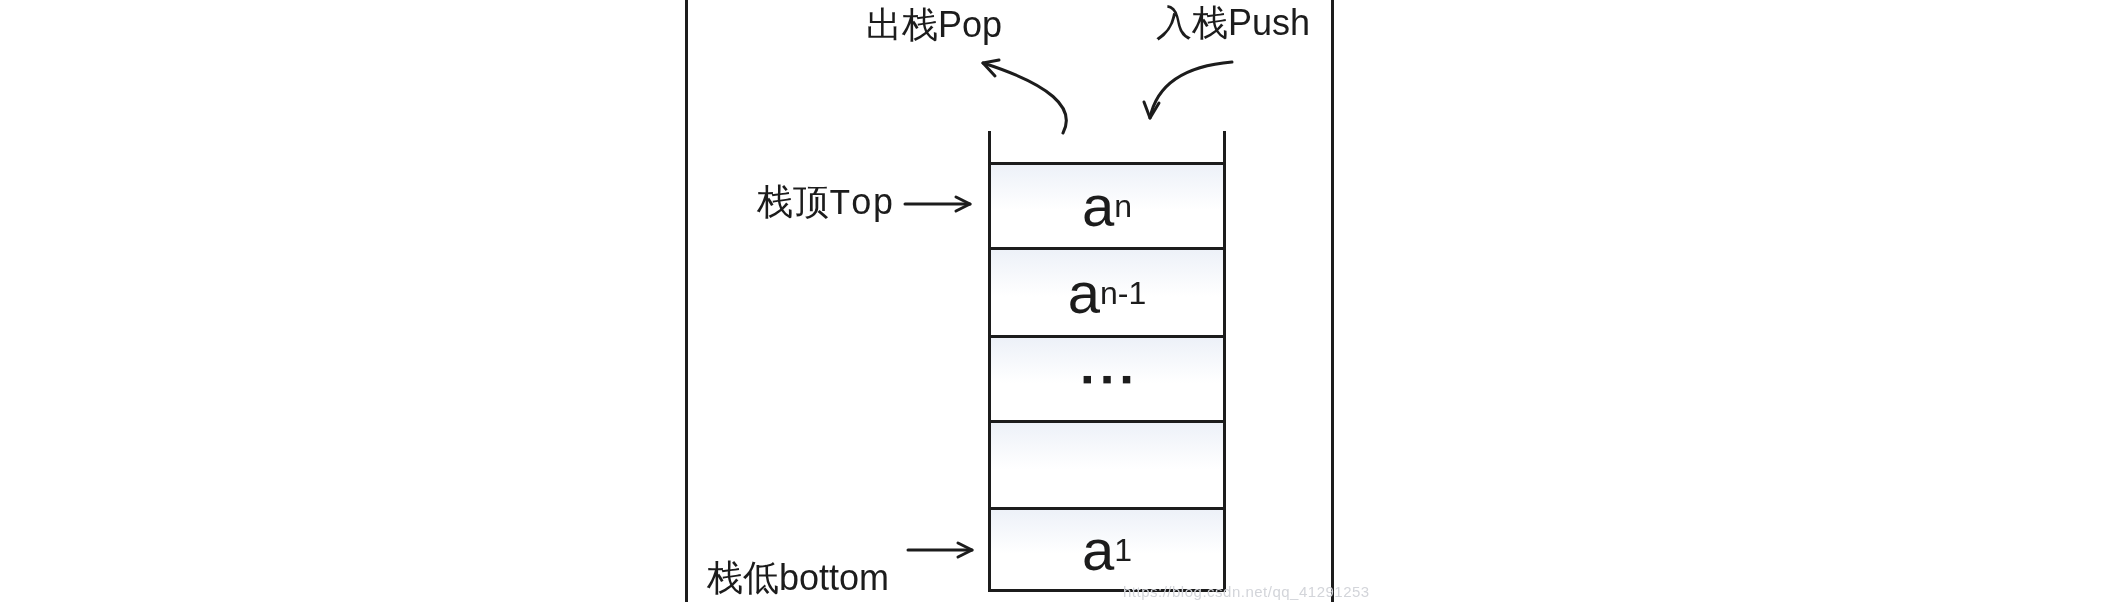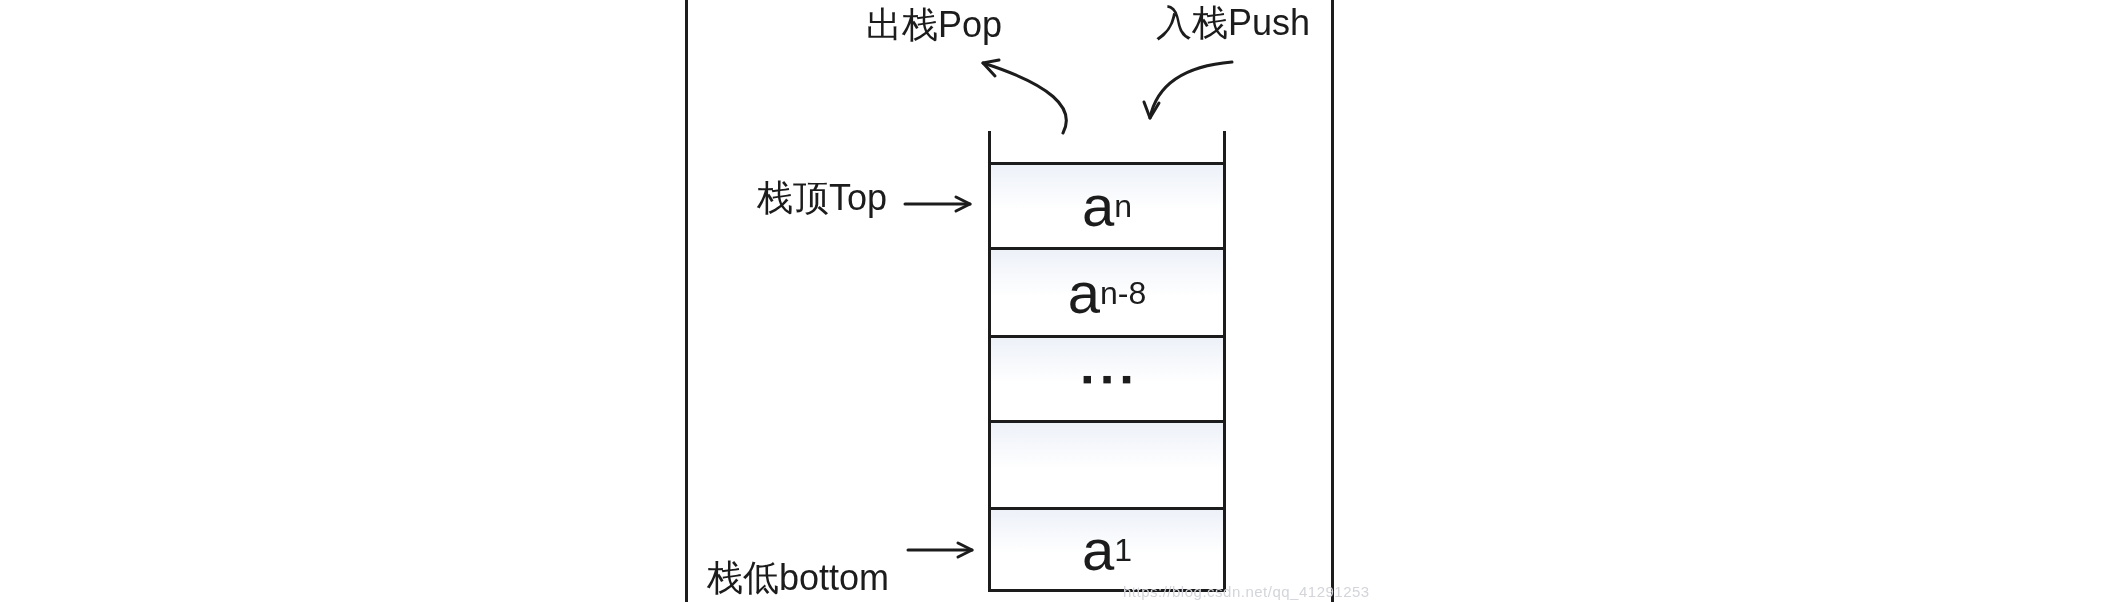--- a/index.html
+++ b/index.html
@@ -44,21 +44,21 @@
   }
   .label {
     position: absolute;
     font-size: 36px;
     line-height: 44px;
     white-space: nowrap;
     color: var(--line);
   }
   .label.pop    { left: 866px;  top: 3px;   }
   .label.push   { left: 1156px; top: 1px;   }
-  .label.top    { left: 757px;  top: 176px; }
+  .label.top    { left: 757px;  top: 183px; font-family: Liberation Mono, monospace; }
   .label.bottom { left: 707px;  top: 556px; }
 
   
   .stack {
     position: absolute;
     left: 988px;
     top: 131px;
     width: 238px;
     height: 461px;
     border-left: 3px solid var(--line);
@@ -129,21 +129,21 @@
   <div class="label top">栈顶Top</div>
   <div class="label bottom">栈低bottom</div>
 
   <div class="stack">
     <div class="cell cell-1">
       <span class="val">a</span>
         <span class="val sub">n</span>
     </div>
     <div class="cell cell-2">
       <span class="val">a</span>
-        <span class="val sub">n-8</span>
+        <span class="val sub">n-1</span>
     </div>
     <div class="cell cell-3">
       <span class="dots">▪▪▪</span>
     </div>
     <div class="cell cell-4"></div>
     <div class="cell cell-5">
       <span class="val">a</span>
         <span class="val sub">1</span>
     </div>
   </div>

